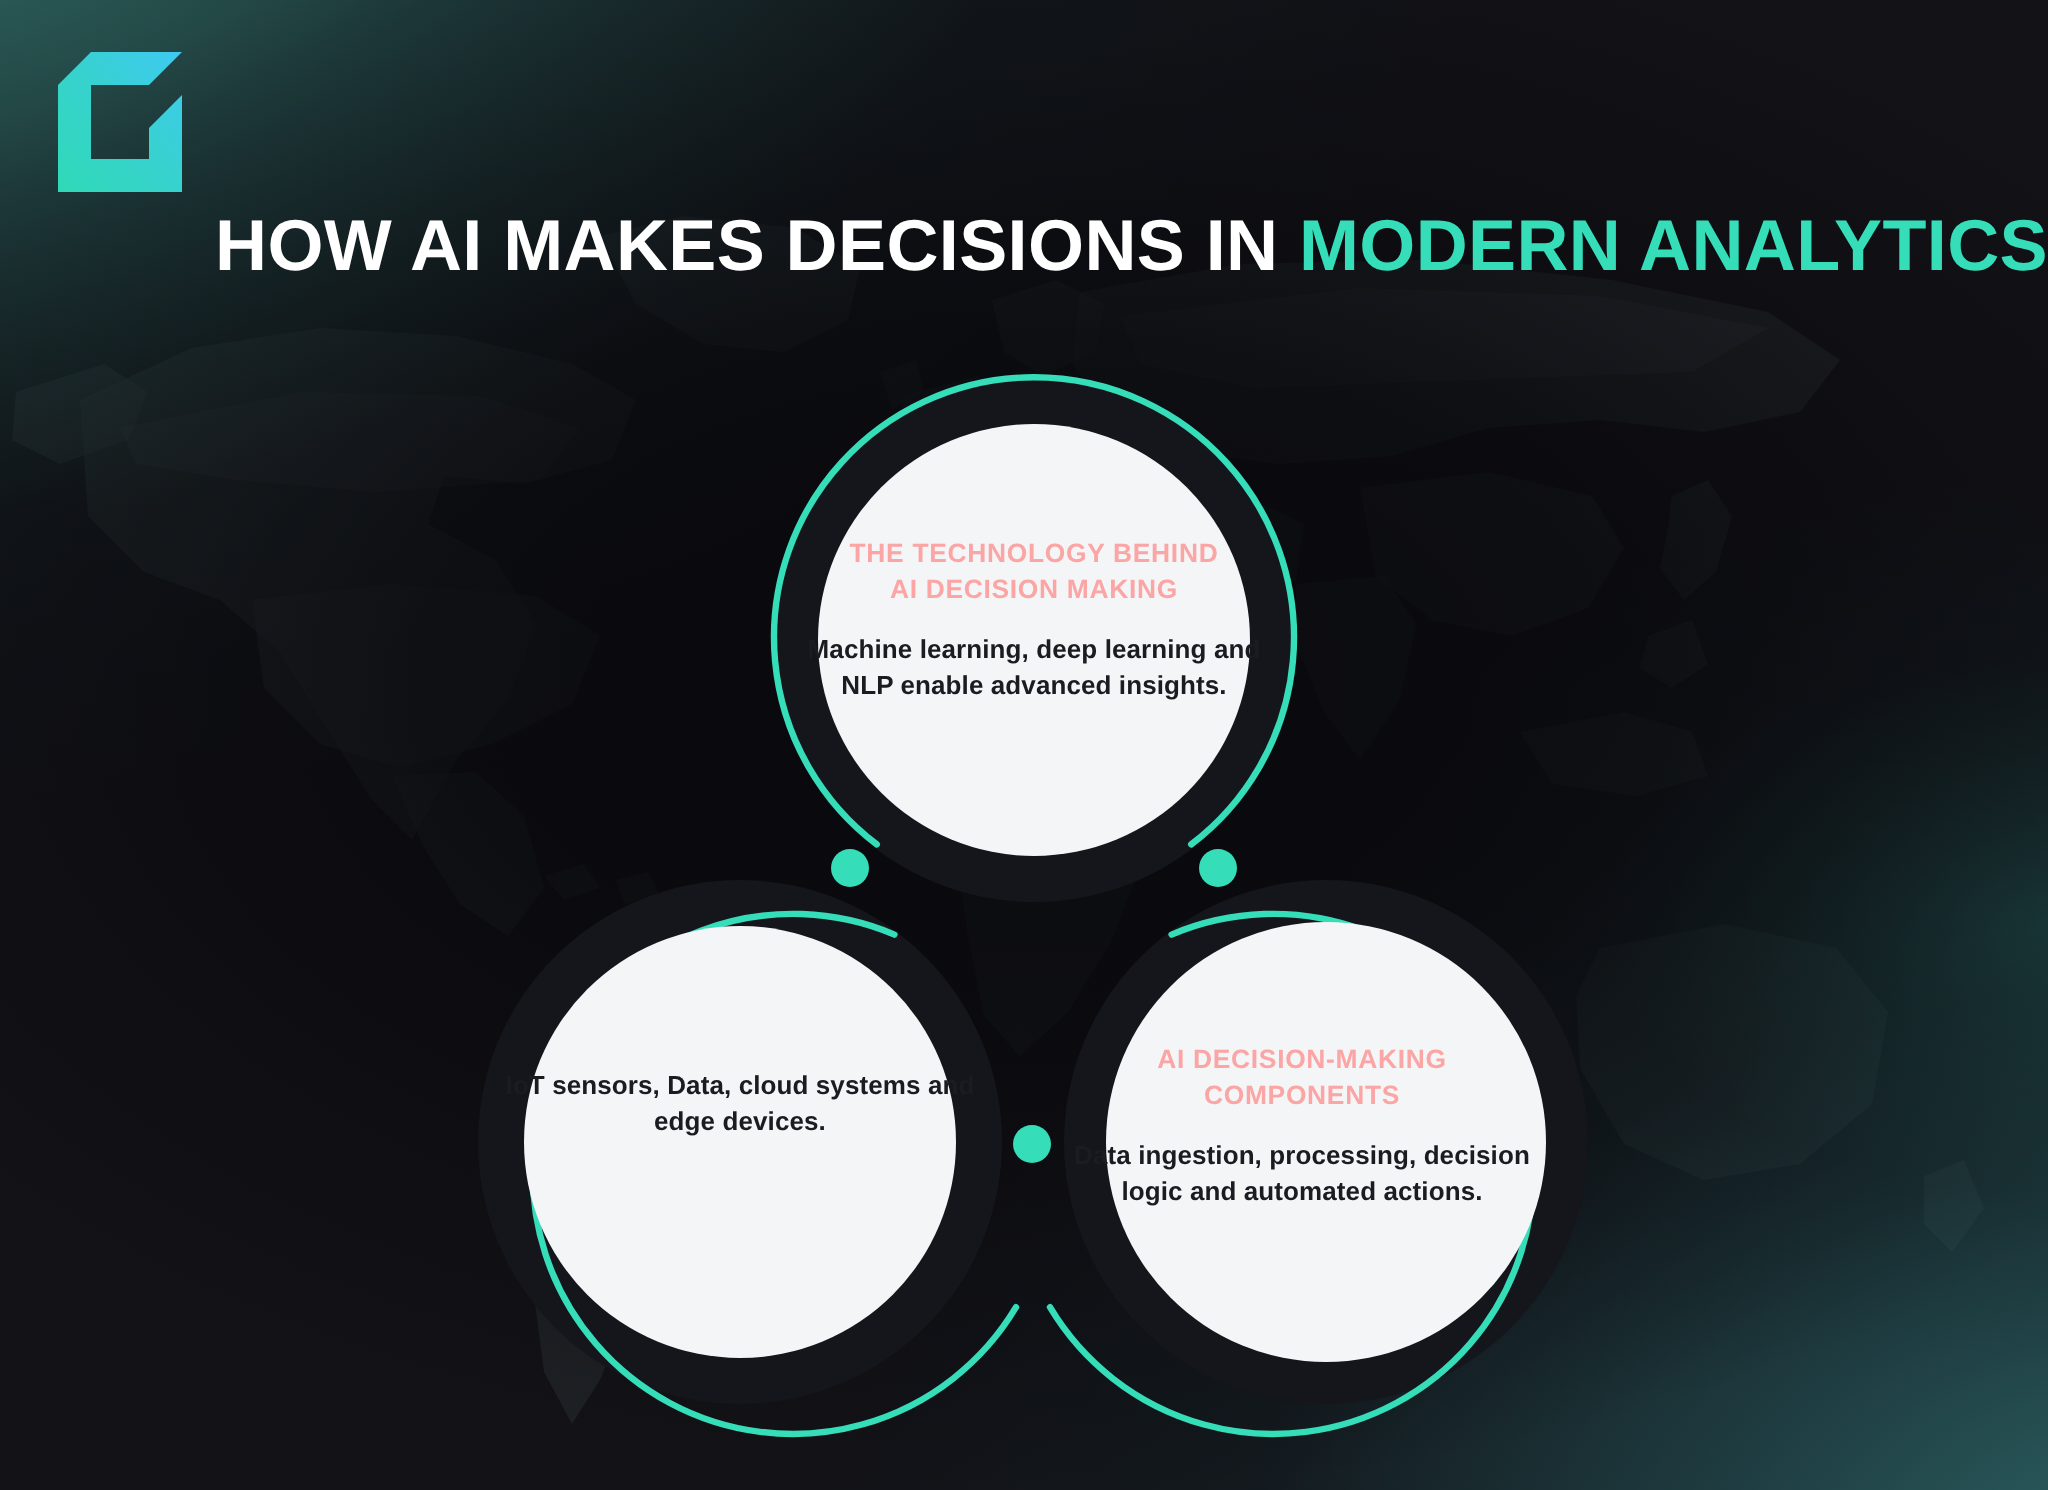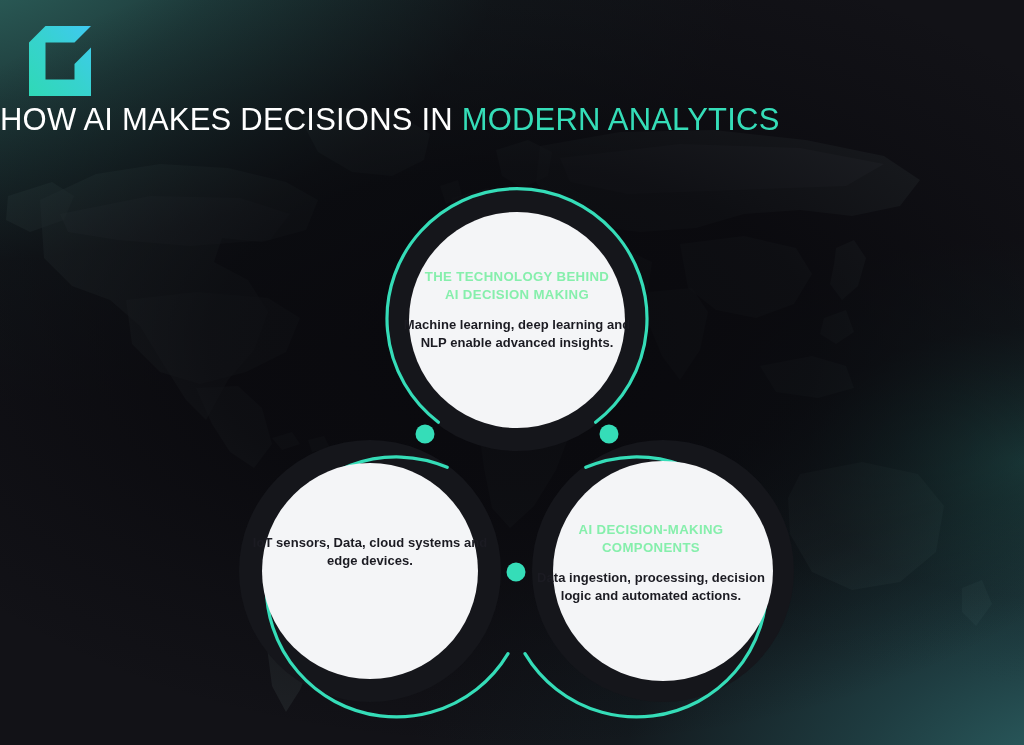--- a/index.html
+++ b/index.html
@@ -65,23 +65,23 @@
     height: 70px;
   }
   .logo svg { width: 100%; height: 100%; display: block; }
 
   
   .title {
     position: absolute;
     left: 0;
     right: 0;
     top: 103px;
-    text-align: left;
-    font-size: 31px;
-    font-weight: 400;
+    text-align: right;
+    font-size: 36px;
+    font-weight: 700;
     letter-spacing: 0.2px;
     color: #ffffff;
     white-space: nowrap;
     line-height: 1.1;
   }
   .title .accent { color: #35ddb8; }
 
   
   .diagram {
     position: absolute;
@@ -92,21 +92,21 @@
   }
   .diagram svg { width: 1024px; height: 745px; display: block; }
 
   
   .node {
     position: absolute;
     box-sizing: border-box;
     text-align: center;
   }
   .node-title {
-    color: #86efac;
+    color: #fca5a5;
     font-weight: 800;
     font-size: 13.2px;
     letter-spacing: 0.35px;
     line-height: 1.34;
     text-transform: uppercase;
   }
   .node-body {
     margin-top: 13px;
     color: #1b1b22;
     font-weight: 700;

